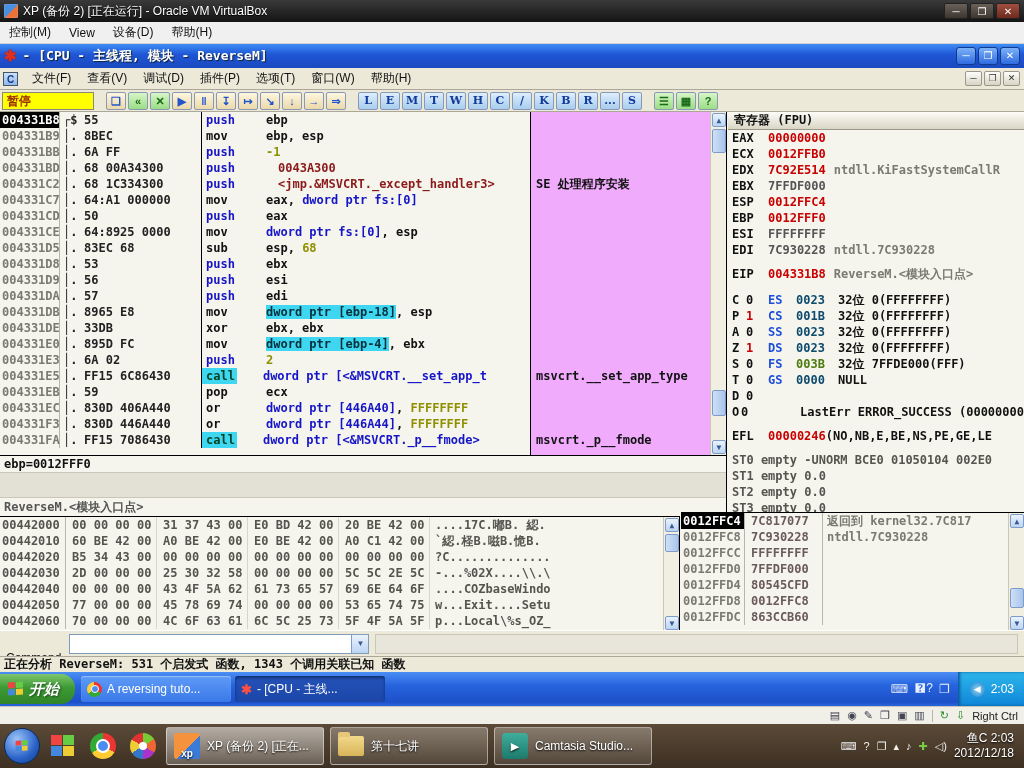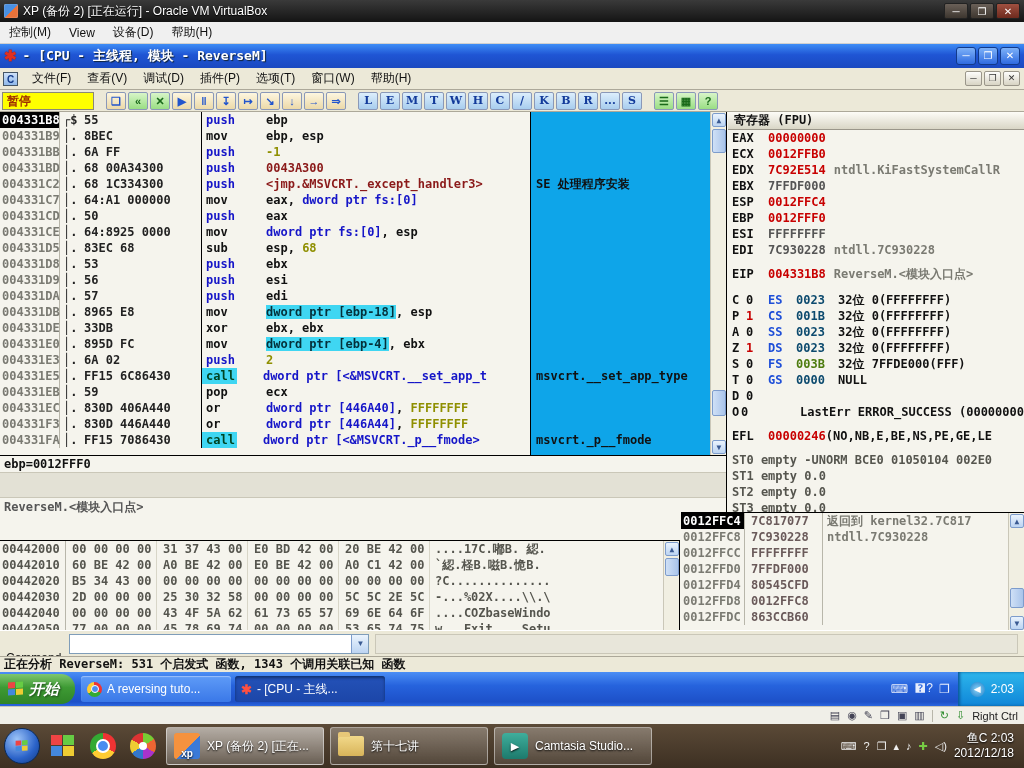--- a/index.html
+++ b/index.html
@@ -48,36 +48,36 @@
   .tbtn.green { background:linear-gradient(#d8f5c8,#9ade84); color:#1a6a1a; }
   .tbtn.letter { background:linear-gradient(#dceefc,#a8cdee); color:#123a9a; font-family:"DejaVu Serif",serif; }
   .tb-gap { width:8px; }
 
   
   .cpu { position:absolute; top:112px; left:0; width:100%; height:518px; background:#f5f4ed; }
   .pane { position:absolute; overflow:hidden; background:#f5f4ed; }
   #disasm { left:0; top:0; width:727px; height:343px; border-right:1px solid #000; }
   #regs   { left:728px; top:0; width:296px; height:400px; }
   #infopane { left:0; top:343px; width:727px; height:61px; border-right:1px solid #000; border-top:1px solid #000; }
-  #dump   { left:0; top:428px; width:680px; height:114px; border-top:1px solid #000; border-right:1px solid #000; }
+  #dump   { left:0; top:404px; width:680px; height:114px; border-top:1px solid #000; border-right:1px solid #000; }
   #stack  { left:681px; top:400px; width:343px; height:118px; border-top:1px solid #000; }
 
   .drow { display:flex; height:16px; line-height:16px; white-space:pre; }
   .c-addr { width:60px; color:#7a7a72; padding-left:2px; border-right:1px solid #b8b6aa; }
   .c-addr.sel { background:#000; color:#fff; }
   .c-pre { width:24px; padding-left:3px; color:#222; }
   .c-hex { width:118px; color:#222; overflow:hidden; border-right:1px solid #000; }
   .c-mn { width:64px; padding-left:4px; color:#111; }
   .c-mn.b { color:#1515c8; }
   .c-mn.c { color:#042; background:#3fd6f2; width:auto; padding-right:2px; margin-right:26px;}
   .c-ops { flex:1; overflow:hidden; }
   .t-reg { color:#111; } .t-num { color:#8f8f00; } .t-mem { color:#1515c8; }
-  .t-maroon { color:#8b1a1a; } .t-hl { color:#063; background:#3fd6f2; color:#04303a; }
+  .t-maroon { color:#8b1a1a;margin-left:12px; } .t-hl { color:#063; background:#3fd6f2; color:#04303a; }
   #cmt-overlay { position:absolute; left:530px; top:0; width:181px; height:343px;
-    background:#0ea5e9; border-left:1px solid #000; }
+    background:#f0abfc; border-left:1px solid #000; }
   .cm-row { height:16px; line-height:16px; padding-left:5px; white-space:nowrap; overflow:hidden; color:#111; }
 
   
   .vscroll { position:absolute; top:0; right:0; width:16px; background:#f1efe2; border-left:1px solid #cac7b8; }
   .sb-btn { position:absolute; left:1px; width:14px; height:14px; background:linear-gradient(#eaf3fd,#bcd4f2);
     border:1px solid #7d9ccc; border-radius:2px; color:#3a5a92; font-size:8px; text-align:center; line-height:13px; }
   .sb-thumb { position:absolute; left:1px; width:14px; background:linear-gradient(90deg,#cfe0f6,#a9c4ea);
     border:1px solid #7d9ccc; border-radius:2px; }
 
   

